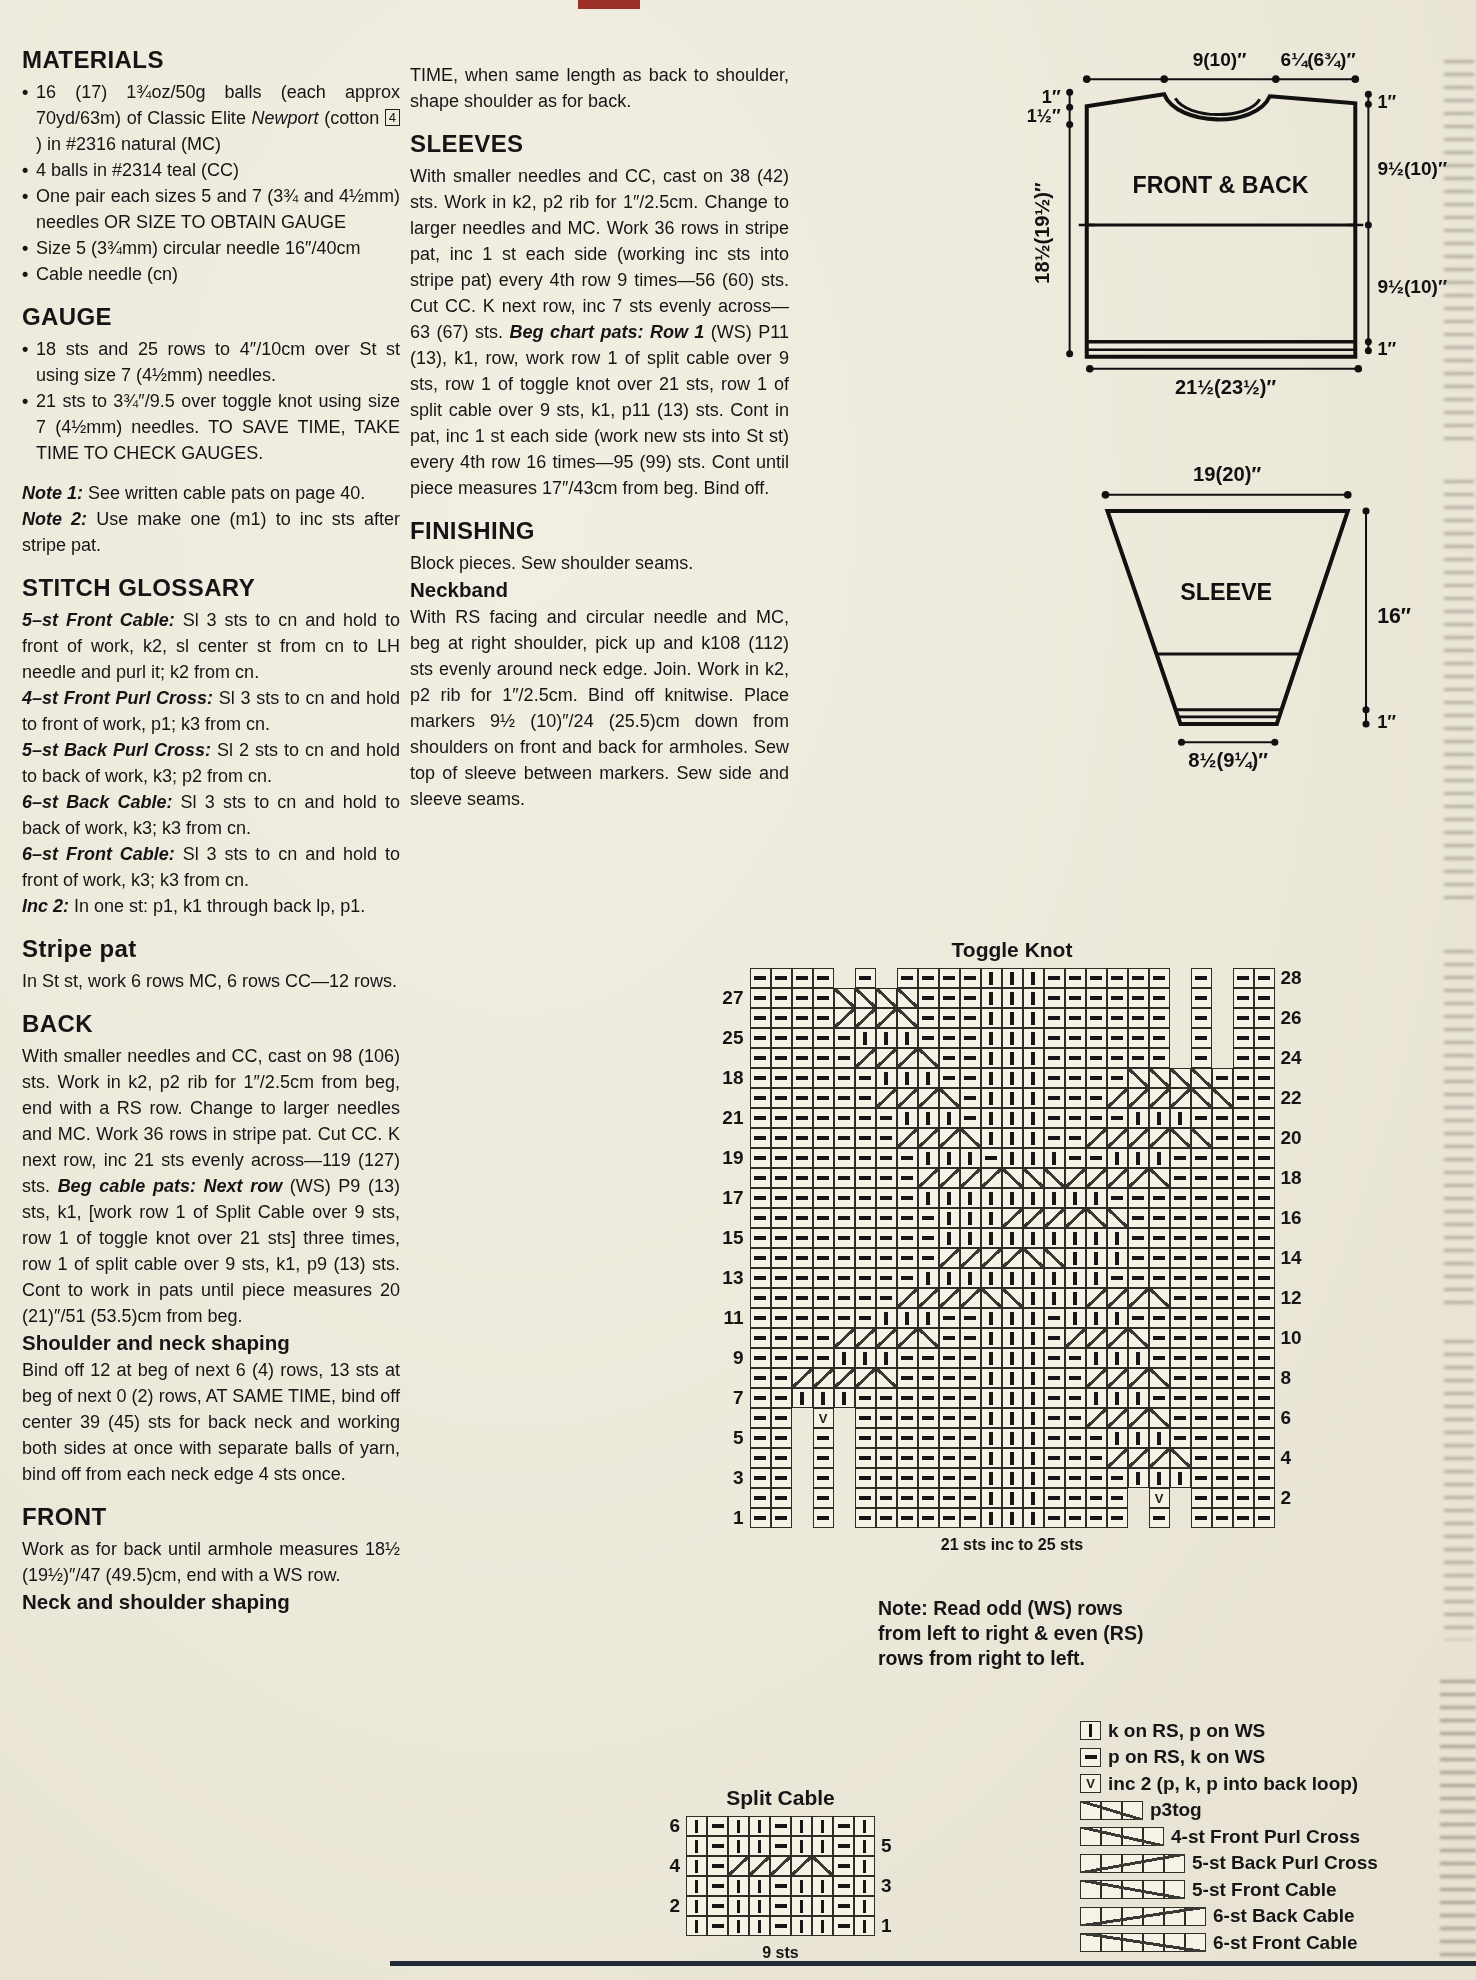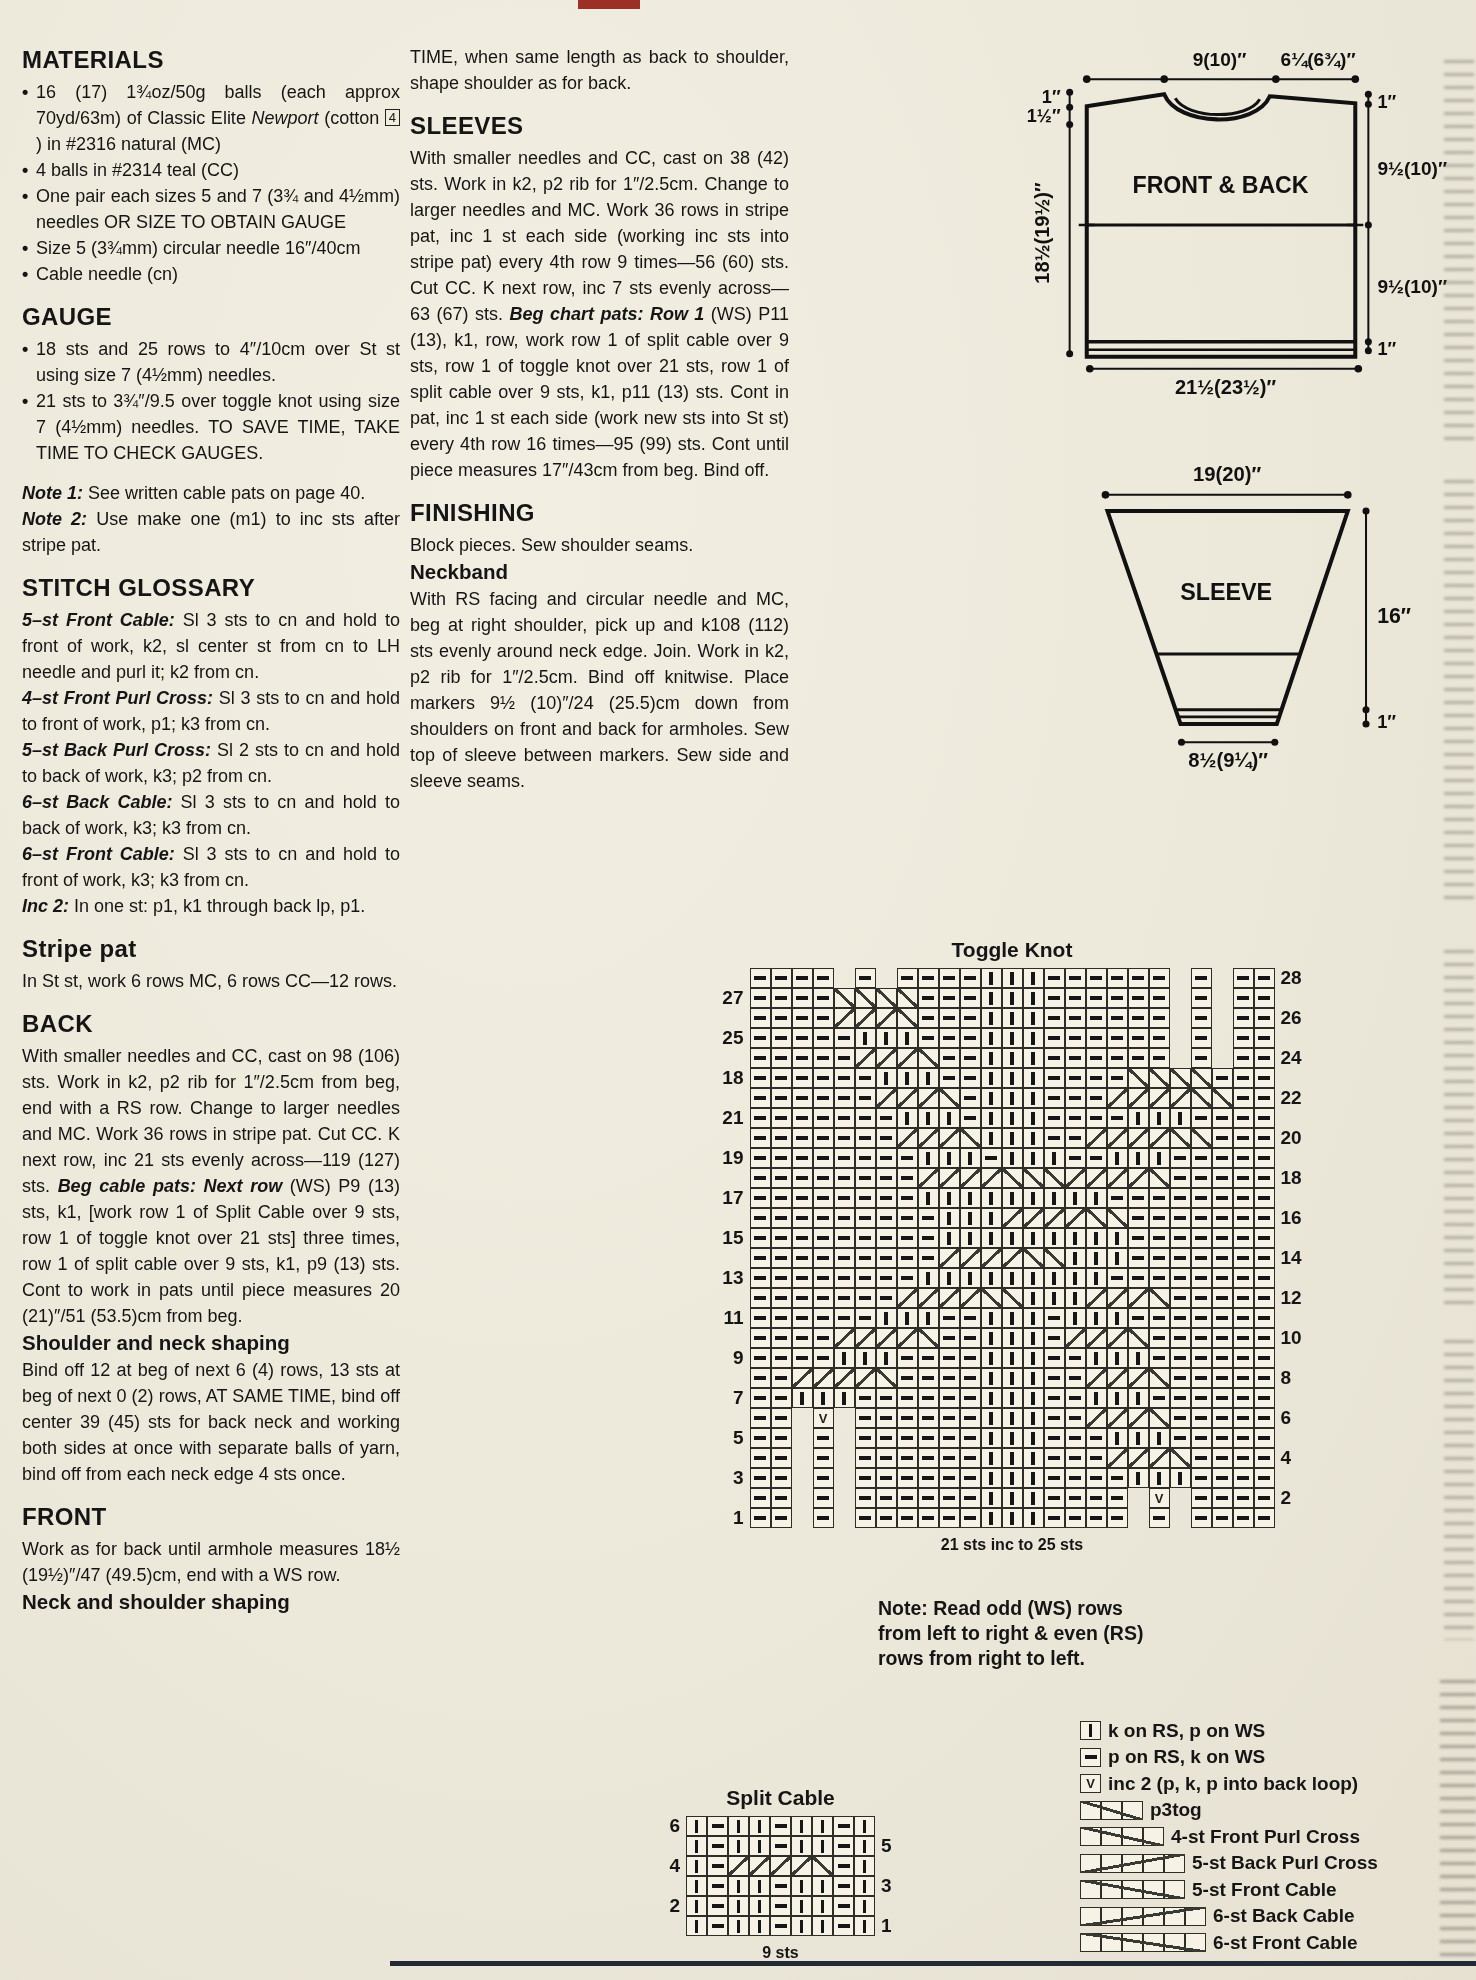--- a/index.html
+++ b/index.html
@@ -3,21 +3,21 @@
 <meta charset="utf-8">
 <style>
   html,body{margin:0;padding:0;background:#c8c4b8;}
   #page{
     position:relative;width:1476px;height:1980px;overflow:hidden;
     background:radial-gradient(ellipse at 35% 25%, #f2eee1 0%, #ece8da 55%, #e6e1d1 100%);
     font-family:"Liberation Sans", sans-serif;color:#151515;
   }
   .col{position:absolute;}
   #col-left{left:22px;top:46px;width:378px;}
-  #col-mid{left:410px;top:44px;width:379px;}
+  #col-mid{left:410px;top:62px;width:379px;}
   h2.sect{font-size:24px;font-weight:bold;letter-spacing:.4px;margin:0 0 5px 0;padding-top:16px;}
   h2.first{padding-top:0;}
   h3.sub{font-size:20.5px;font-weight:bold;margin:2px 0 2px 0;}
   p{font-size:18px;line-height:26px;text-align:justify;margin:0;}
   .bul{position:relative;padding-left:14px;}
   .bul .bglyph{position:absolute;left:0;top:0;font-weight:bold;}
   .bi{font-weight:bold;font-style:italic;}
   .it{font-style:italic;}
   .yarnbox{display:inline-block;border:1.5px solid #222;padding:0 3px;font-size:13px;line-height:15px;vertical-align:2px;}
   .notes{margin-top:14px;}

